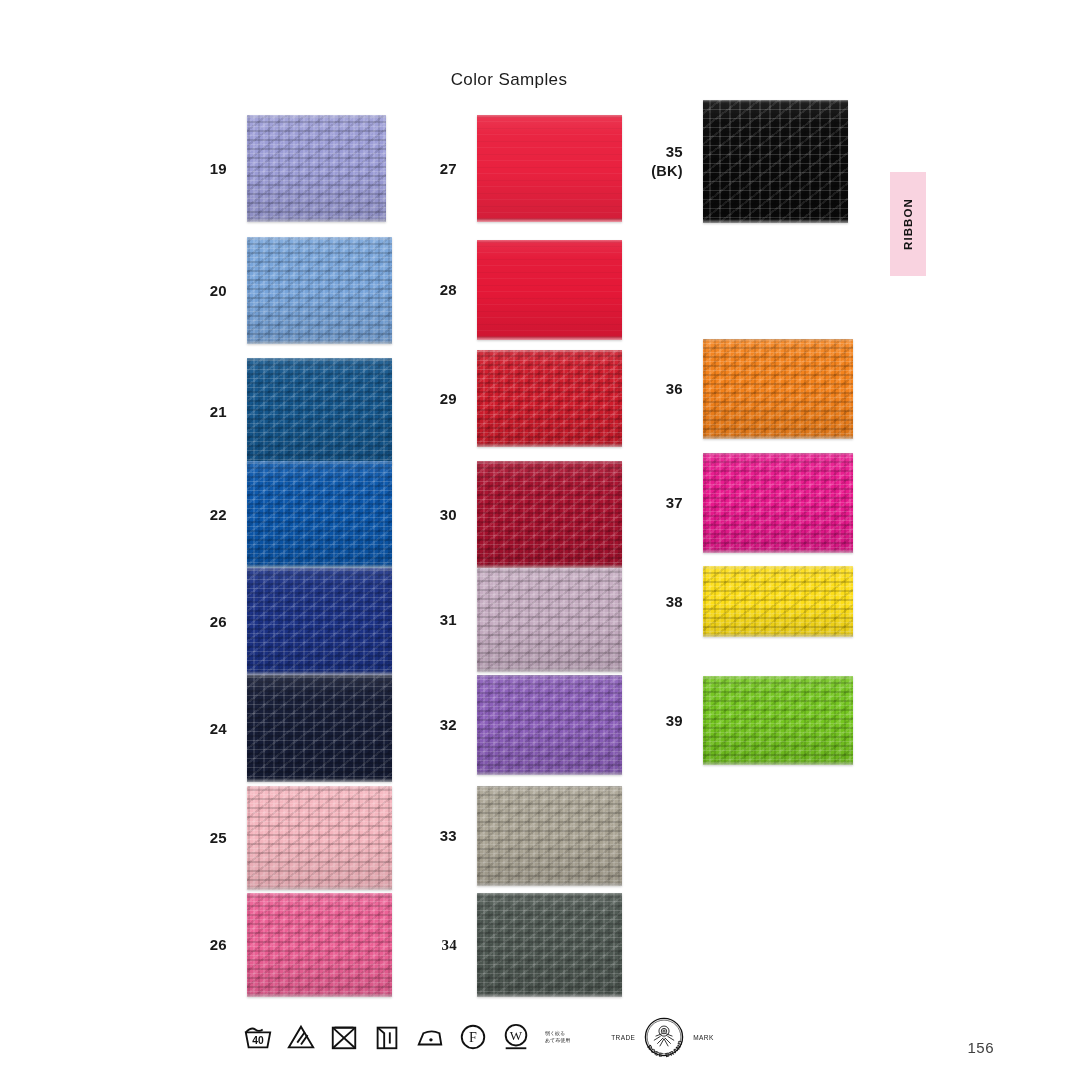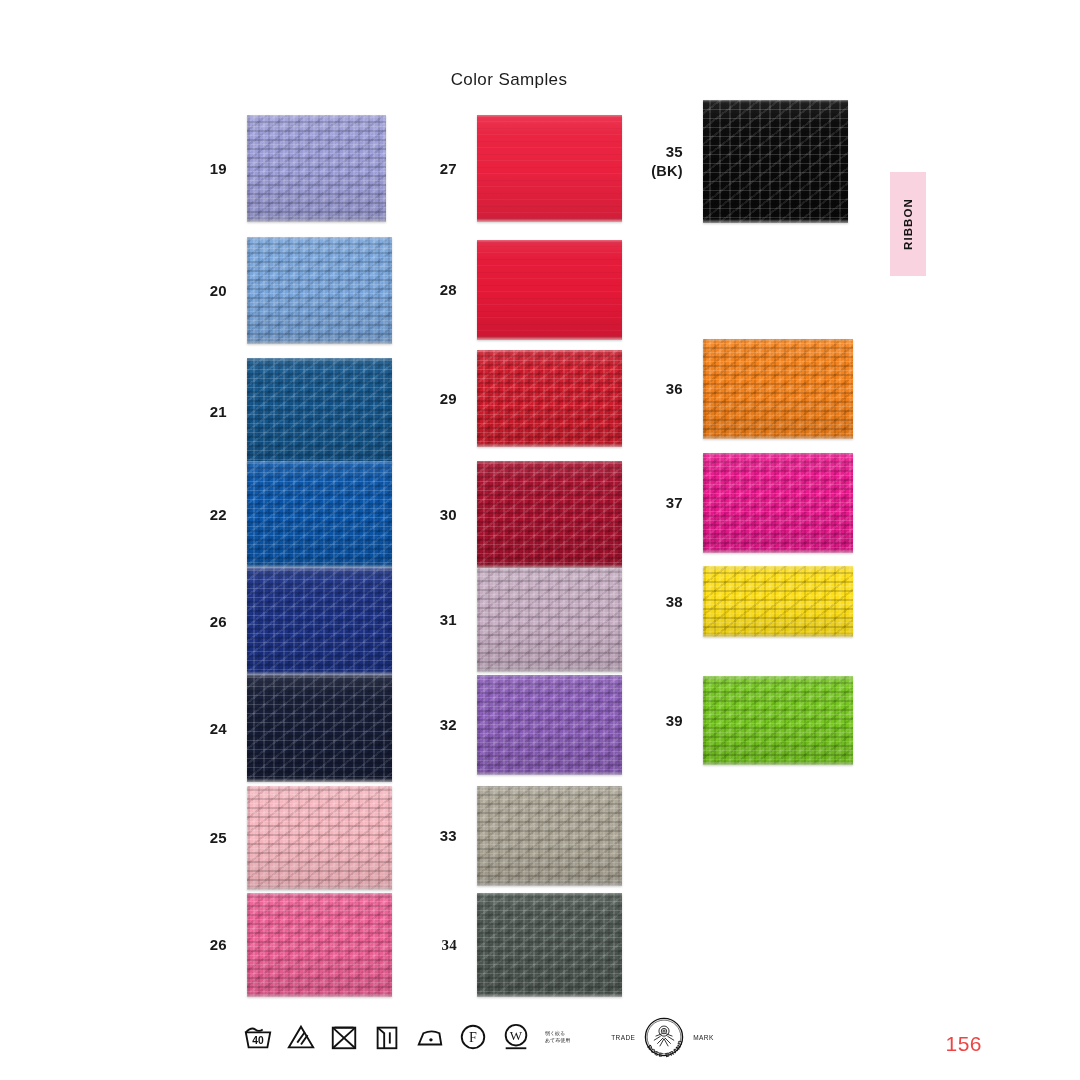--- a/index.html
+++ b/index.html
@@ -217,24 +217,24 @@
   }
   .brand-seal {
     width: 54px;
     height: 54px;
     margin: 0 2px;
   }
 
   
   .page-number {
     position: absolute;
-    right: 98px;
+    right: 86px;
     bottom: 24px;
-    font-size: 21px;
-    color: #ef4444;
+    font-size: 15px;
+    color: #404040;
     letter-spacing: 0.5px;
   }
 </style>
 </head>
 <body>
 
 <div class="page-title">
   <span class="title-inner">Color Samples</span>
 </div>
 

